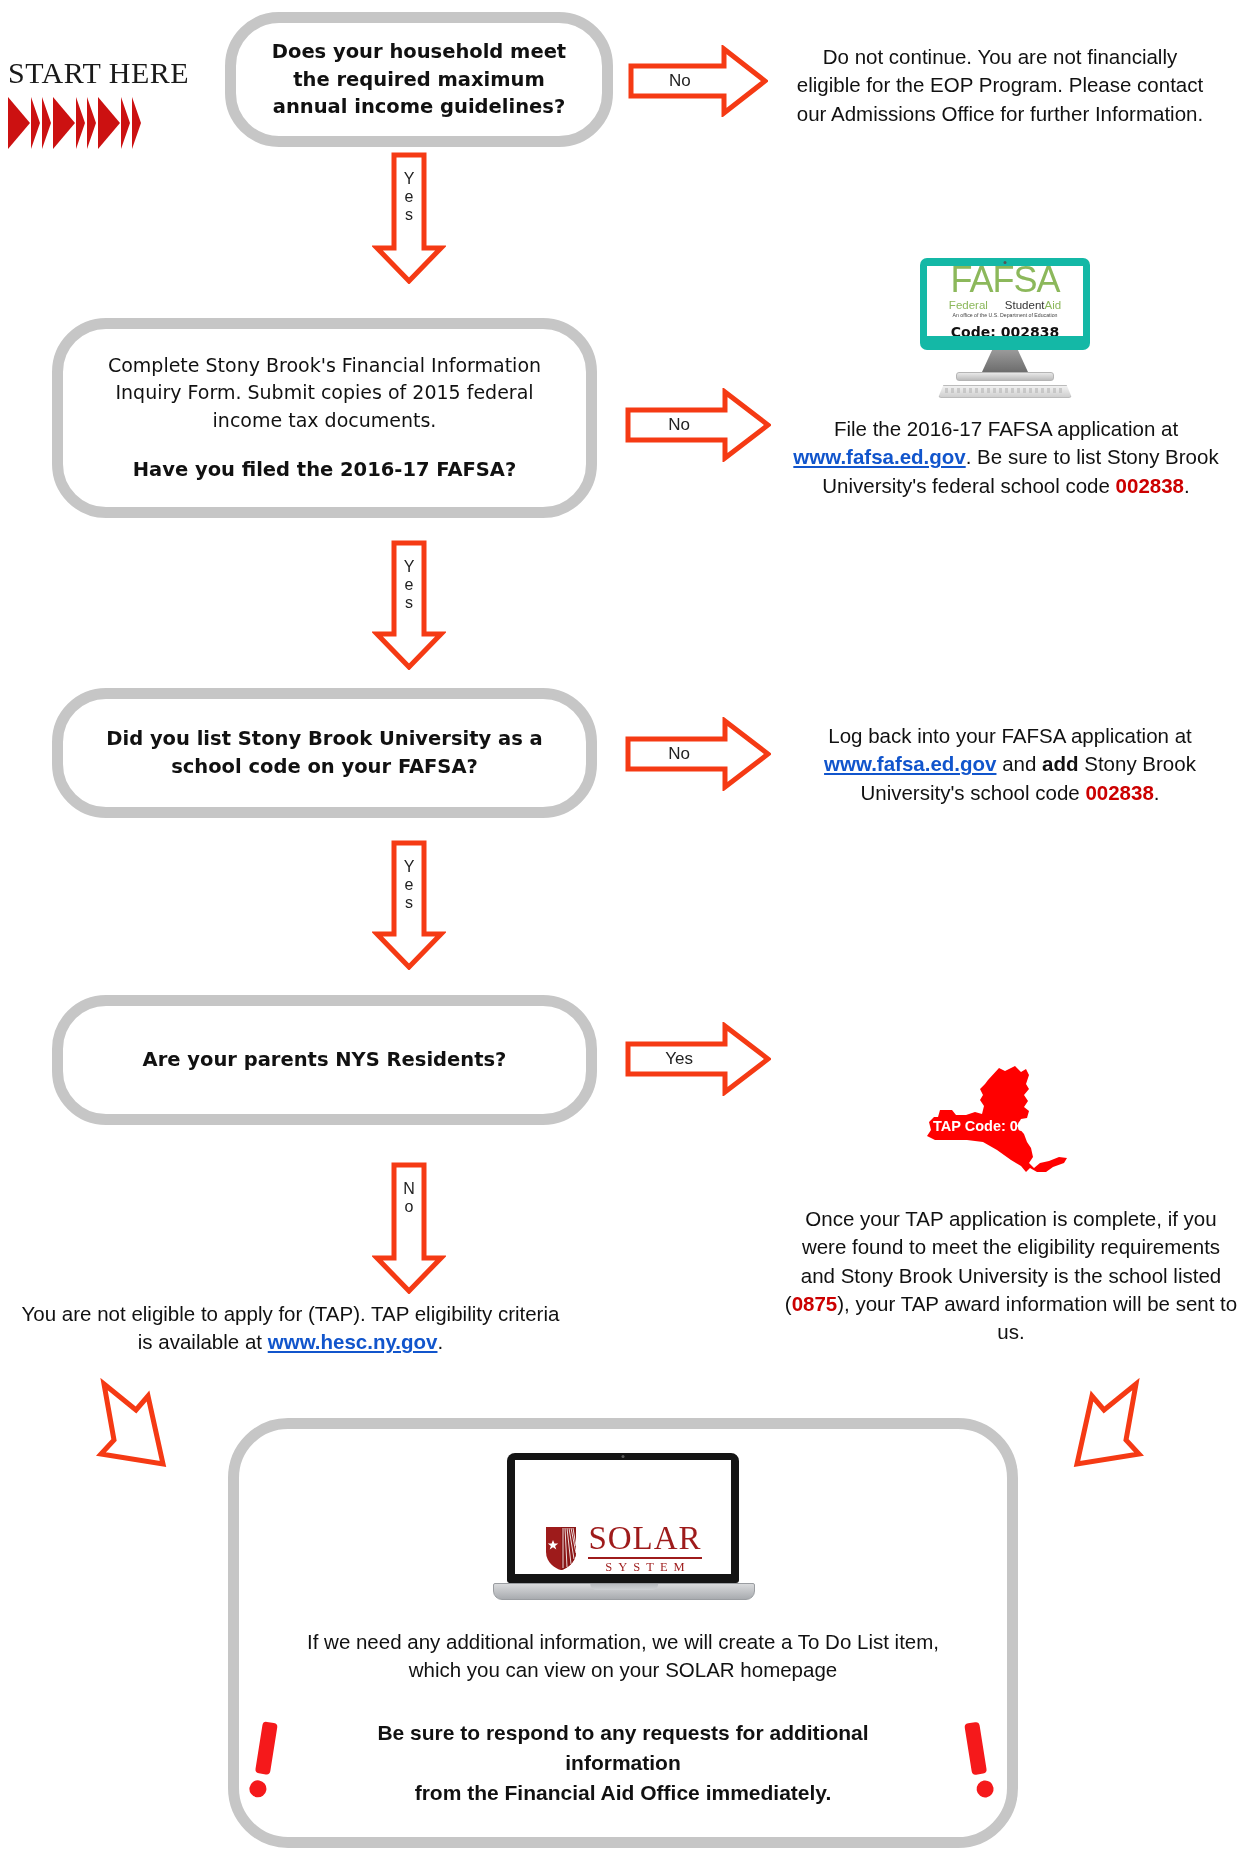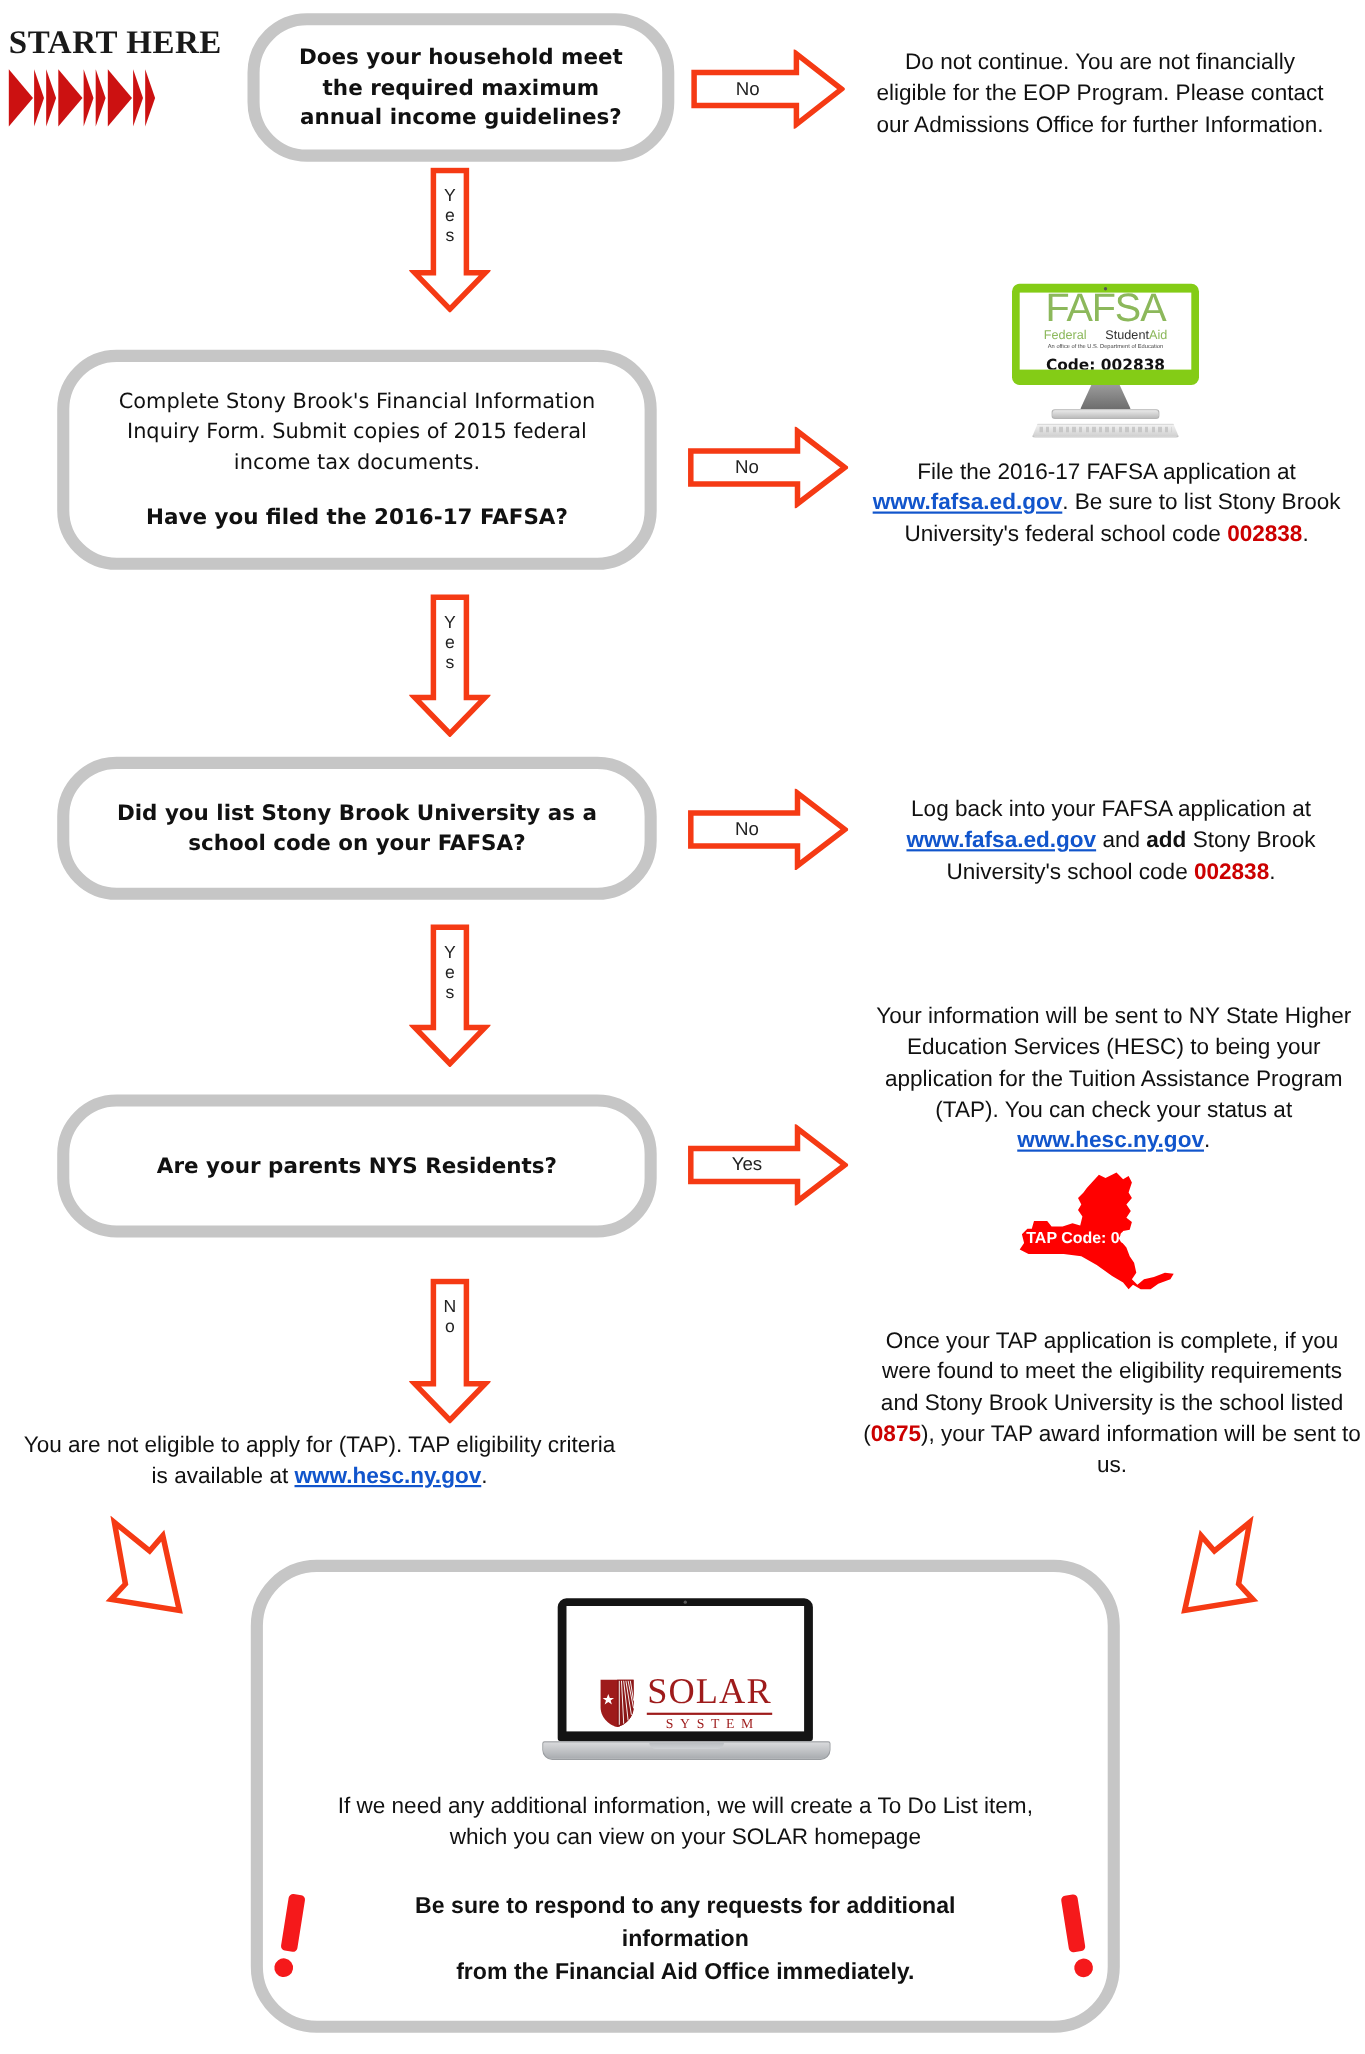--- a/index.html
+++ b/index.html
@@ -16,25 +16,26 @@
   }
   
   .abs{position:absolute;}
   .blue-link{color:#1155cc;font-weight:bold;text-decoration:underline;}
   .red-code{color:#cc0000;font-weight:bold;}
   .bold{font-weight:bold;}
 
   
   .start-label{
     font-family:"Liberation Serif", serif;
-    font-weight:bold;
+    font-weight:normal;
     font-size:30px;
     letter-spacing:0.5px;
     color:#1a1a1a;
     white-space:nowrap;
+    margin-top:34px;
   }
   .chev-row{display:flex;align-items:center;}
   .chev{
     width:0;height:0;
     border-top:26px solid transparent;
     border-bottom:26px solid transparent;
     border-left:22px solid #cc1111;
     margin-right:1px;
   }
   .chev.thin{
@@ -104,21 +105,21 @@
     line-height:1.12;
     color:#222;
     font-family:"Liberation Sans", sans-serif;
   }
   .varrow .lbl span{display:block;}
 
   
   .monitor{position:absolute;}
   .mon-bezel{
     box-sizing:border-box;
-    background:#84cc16;
+    background:#14b8a6;
     border-radius:7px;
     padding:8px 7px 14px 7px;
     position:relative;
   }
   .mon-cam{
     position:absolute;left:50%;top:3px;transform:translateX(-50%);
     width:3px;height:3px;border-radius:50%;background:#555;
   }
   .mon-screen{
     background:#fff;
@@ -357,23 +358,20 @@
     <svg width="74" height="130" viewBox="0 0 74 130" aria-hidden="true">
       <polygon points="22,3 52,3 52,94 69,94 37,127 5,94 22,94" fill="#ffffff" stroke="#f53a14" stroke-width="5" stroke-linejoin="miter"></polygon>
     </svg>
     <div class="lbl">
         <span>Y</span>
         <span>e</span>
         <span>s</span>
       </div>
   </div>
 
-  <div class="abs para" style="left:785px;top:910px;width:455px;">
-    <span>Your information will be sent to NY State Higher Education Services (HESC) to being your application for the Tuition Assistance Program (TAP).  You can check your status at </span><span class="blue-link">www.hesc.ny.gov</span><span>.</span>
-  </div>
 
   <div class="box abs" style="left:52px;top:995px;width:545px;height:130px;">
     <div class="box-inner">
       <div class="q-text">Are your parents NYS Residents?</div>
     </div>
   </div>
 
   <div class="harrow" style="left:625px;top:1022px;width:146px;height:74px;">
     <svg width="146" height="74" viewBox="0 0 146 74" aria-hidden="true">
       <polygon points="3,22 100,22 100,4 143,37 100,70 100,52 3,52" fill="#ffffff" stroke="#f53a14" stroke-width="5" stroke-linejoin="miter"></polygon>

